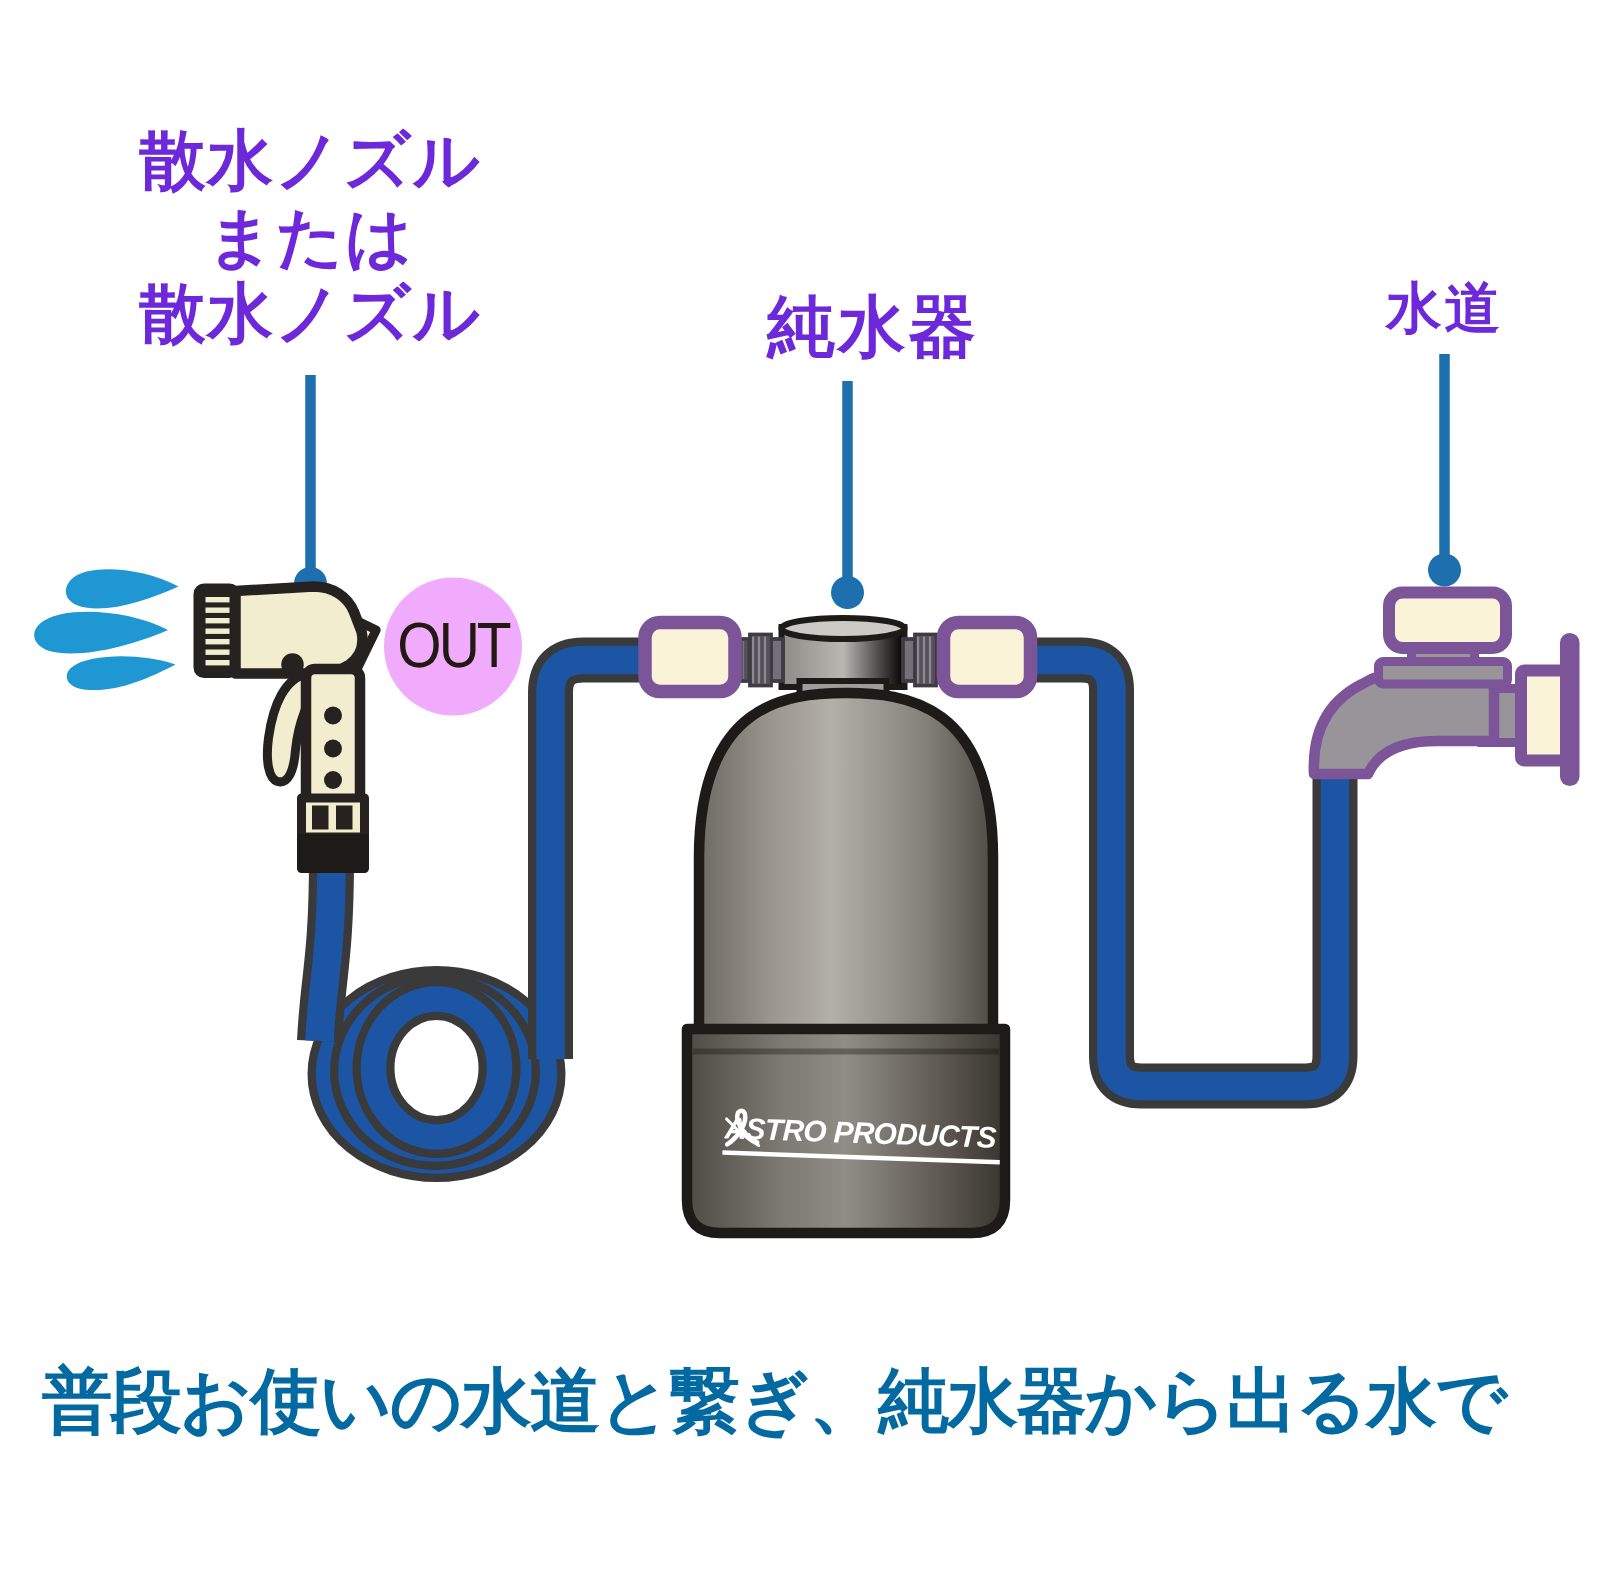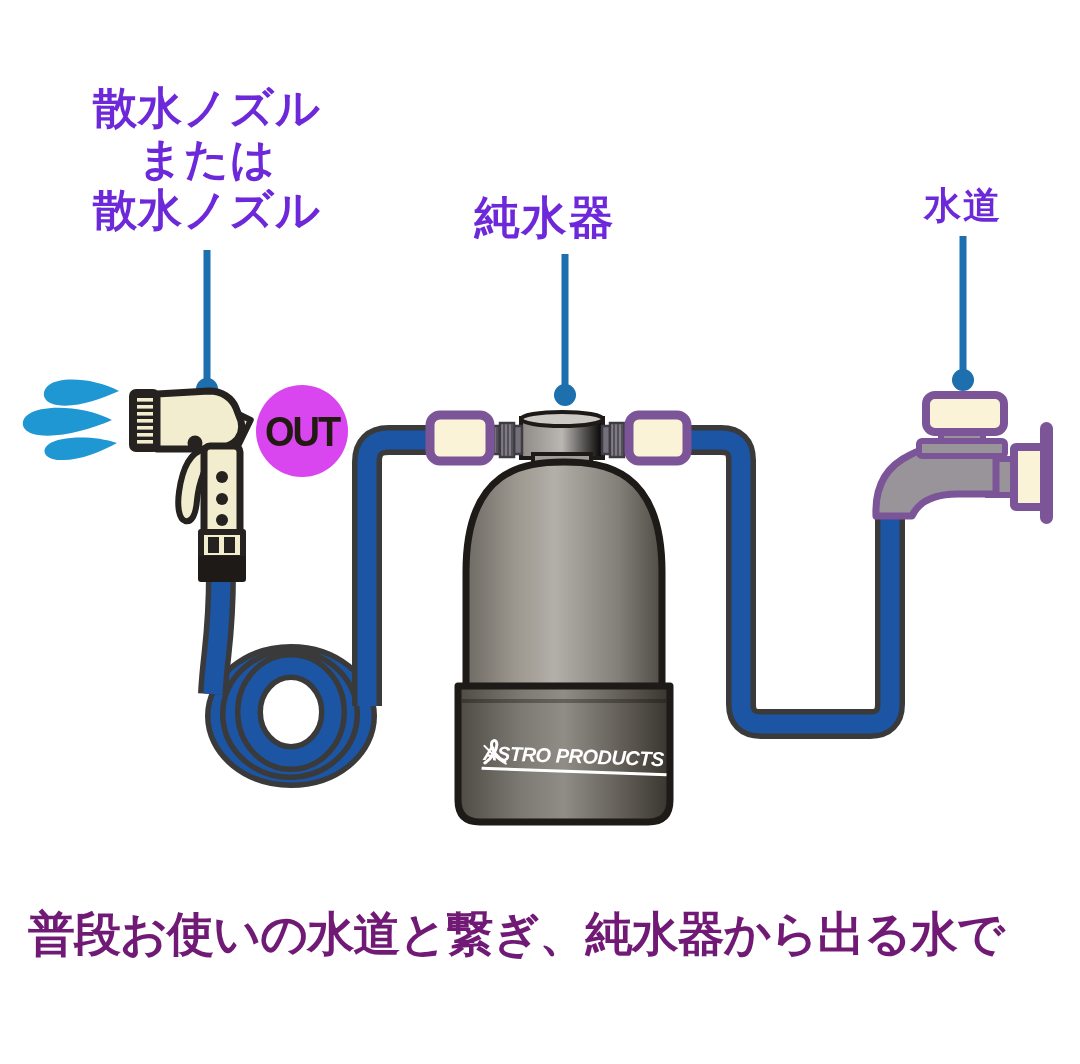--- a/index.html
+++ b/index.html
@@ -1,33 +1,33 @@
 <!DOCTYPE html>
 <html><head>
 <meta charset="utf-8">
 <style>
   html,body{margin:0;padding:0;background:#fff;}
   .stage{position:relative;width:1080px;height:1064px;background:#ffffff;overflow:hidden;
          font-family:"Liberation Sans", sans-serif;}
   .stage svg{position:absolute;left:0;top:0;}
   .label{position:absolute;color:#6d28d9;font-weight:bold;text-align:center;}
   .label-nozzle{left:40px;top:82px;width:334px;font-size:44px;line-height:51px;letter-spacing:1px;}
-  .label-purifier{left:410px;top:188px;width:270px;font-size:45px;letter-spacing:2px;}
+  .label-purifier{left:447px;top:188px;width:270px;font-size:45px;letter-spacing:2px;}
   .label-tap{left:860px;top:181px;width:206px;font-size:37px;letter-spacing:2px;}
-  .badge{position:absolute;width:92px;height:92px;border-radius:50%;background:#d946ef;
+  .badge{position:absolute;width:92px;height:92px;border-radius:50%;background:#f0abfc;
          display:flex;align-items:center;justify-content:center;color:#221a12;
-         font-weight:bold;letter-spacing:-2px;}
+         font-weight:normal;letter-spacing:-2px;}
   .badge span{display:block;transform:scaleY(1.12);}
   .badge-out{left:256px;top:385px;font-size:38px;}
   .badge-in{left:749px;top:383px;font-size:40px;}
   .brand{position:absolute;left:482px;top:741px;width:180px;height:36px;color:#ffffff;
          display:flex;align-items:center;gap:2px;transform:rotate(2deg);}
   .brand-text{font-size:20px;font-weight:bold;font-style:italic;letter-spacing:-0.5px;
               border-bottom:3px solid #ffffff;padding:0 3px 2px 1px;white-space:nowrap;}
-  .caption{position:absolute;left:28px;top:904px;width:1040px;color:#701a75;
+  .caption{position:absolute;left:28px;top:904px;width:1040px;color:#0369a1;
            font-weight:bold;font-size:47px;line-height:60px;letter-spacing:-1px;white-space:nowrap;}
 </style>
 </head>
 <body>
 
 <div class="stage">
 
   <svg width="1080" height="1064" viewBox="0 0 1080 1064">
     <defs>
       <linearGradient id="gBody" x1="0" y1="0" x2="1" y2="0">

